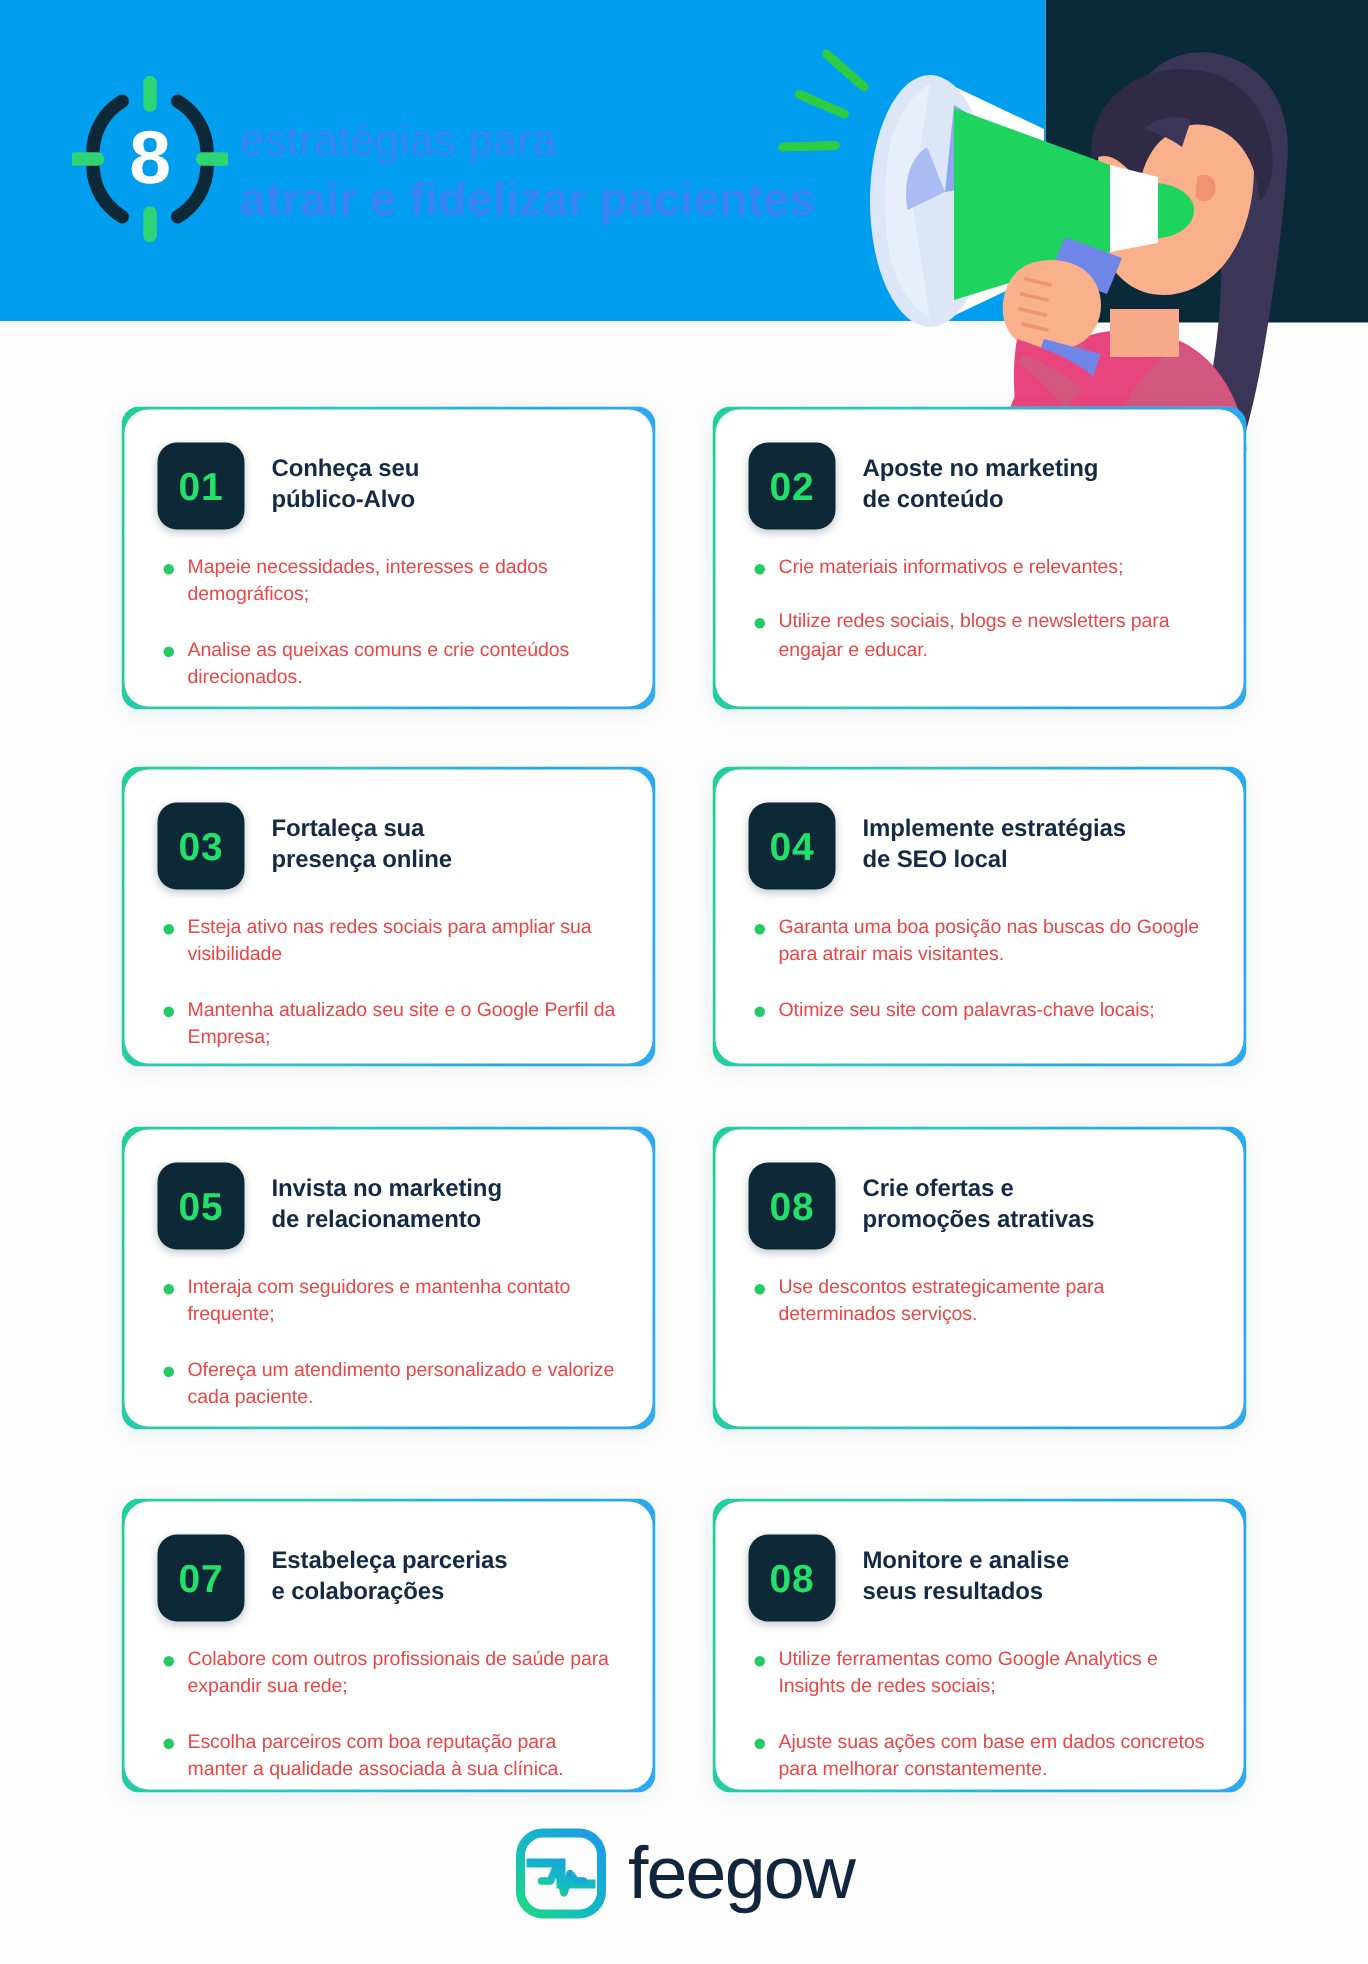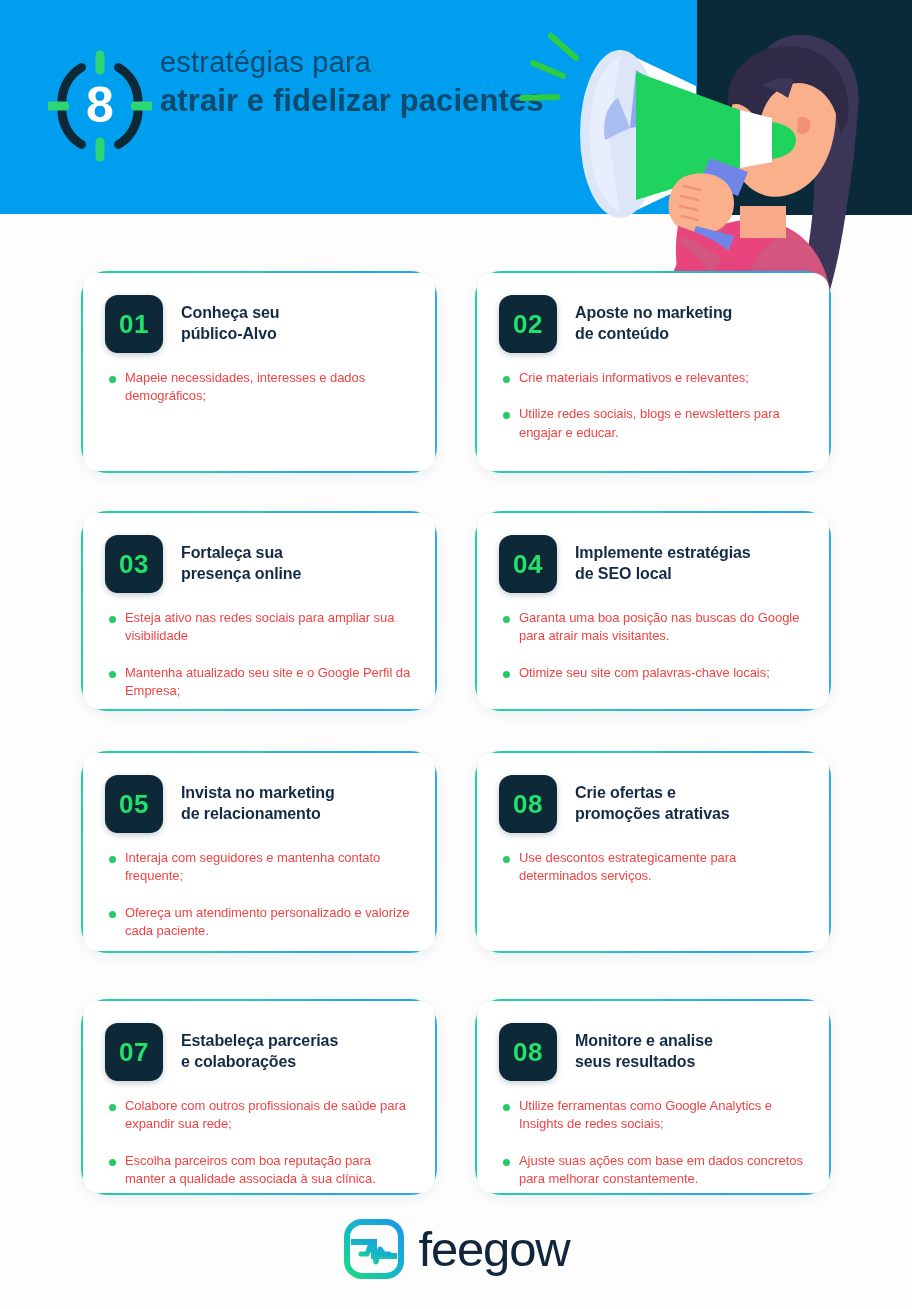--- a/index.html
+++ b/index.html
@@ -54,22 +54,22 @@
     display: flex; align-items: center; justify-content: center;
     color: #ffffff;
     font-size: 50px;
     font-weight: bold;
     line-height: 1;
     padding-bottom: 2px;
   }
 
   .header-text {
     position: absolute;
-    left: 160px; top: 44px;
-    color: #0c4a6e;
+    left: 160px; top: 76px;
+    color: #3b82f6;
   }
   .header-line1 {
     font-size: 29px;
     font-weight: 400;
     line-height: 1.25;
     letter-spacing: 0.2px;
   }
   .header-line2 {
     font-size: 31px;
     font-weight: bold;
@@ -88,21 +88,21 @@
   
   .grid {
     position: absolute;
     left: 0; top: 0;
     width: 912px; height: 1309px;
   }
 
   .card {
     position: absolute;
     width: 356px;
-    border-radius: 26px;
+    border-radius: 12px;
     background: #ffffff;
     padding: 2px;
     background-image: linear-gradient(100deg, #21cf9a 0%, #2fc6c0 35%, #1fa9e8 72%, #30a9f2 100%);
     box-shadow: 0 3px 14px rgba(20, 50, 80, 0.08);
   }
   .card-inner {
     background: #ffffff;
     border-radius: 16px;
     width: 100%;
     height: 100%;
@@ -307,20 +307,24 @@
           <div class="card-title">
             <div>Conheça seu</div>
             <div>público-Alvo</div>
           </div>
         </div>
         <div class="bullets">
           <div class="bullet">
             <span class="dot"></span>
             <span class="btext">Mapeie necessidades, interesses e dados demográficos;</span>
           </div>
+          <div class="bullet">
+            <span class="dot"></span>
+            <span class="btext">Analise as queixas comuns e crie conteúdos direcionados.</span>
+          </div>
         </div>
       </div>
     </div>
 
     <div class="card cR r1 h-a">
       <div class="card-inner">
         <div class="card-head">
           <div class="badge">02</div>
           <div class="card-title">
             <div>Aposte no marketing</div>

